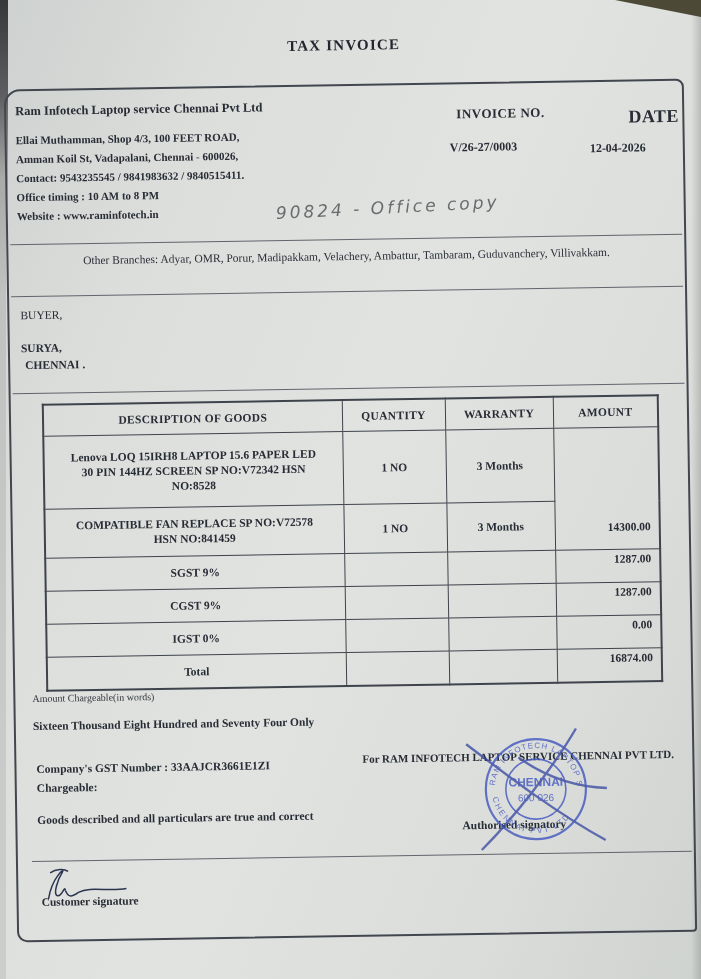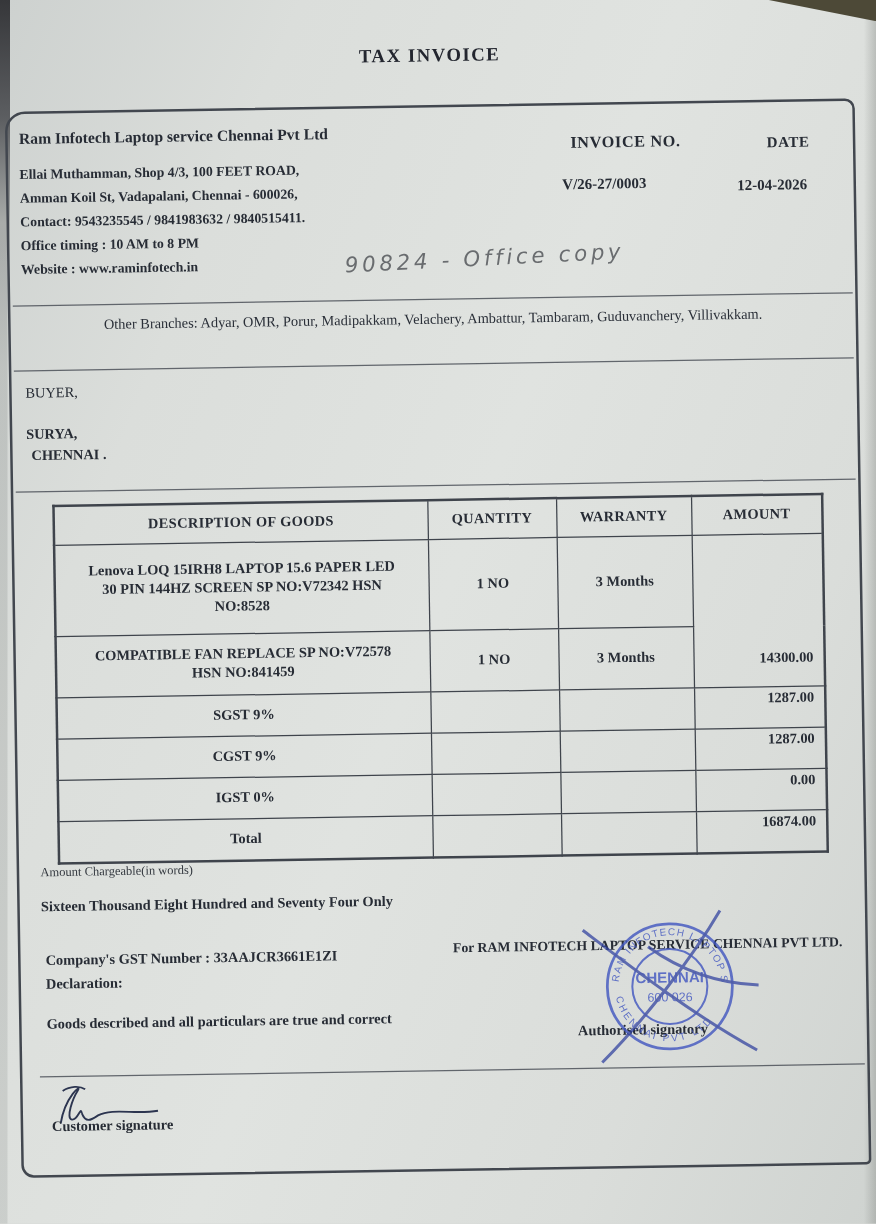--- a/index.html
+++ b/index.html
@@ -25,21 +25,21 @@
   .doc-title{position:absolute;top:37px;left:0;width:100%;text-align:center;
     font-size:15px;font-weight:bold;letter-spacing:1.2px;color:#23262f;}
 
   .inv-box{position:absolute;left:10px;top:84px;width:676px;height:849px;
     border:2px solid #42474f;border-radius:16px 8px 4px 10px;}
 
   .abs{position:absolute;}
   .company-name{left:9px;top:13px;font-size:12.5px;font-weight:bold;}
   .addr{left:9px;top:40px;font-size:11px;font-weight:bold;line-height:19px;width:340px;}
   .inv-no-label{left:450px;top:22px;font-size:13px;font-weight:bold;letter-spacing:.5px;}
-  .date-label{left:607px;top:25px;font-size:12px;font-weight:bold;letter-spacing:.5px;}
+  .date-label{left:622px;top:25px;font-size:18px;font-weight:bold;letter-spacing:.5px;}
   .inv-no-value{left:443px;top:56px;font-size:12px;font-weight:bold;}
   .date-value{left:583px;top:59px;font-size:12px;font-weight:bold;}
   .handwrite{left:268px;top:112px;font-size:17px;color:#55585c;
     font-family:"DejaVu Sans",sans-serif;font-style:italic;letter-spacing:3px;
     transform:rotate(-2deg);opacity:.85;}
 
   .hline{left:2px;right:2px;height:0;border-top:1.5px solid #4b5058;opacity:.85;}
   .hr1{top:153px;}
   .hr2{top:205px;}
   .hr3{top:302px;}
@@ -167,21 +167,21 @@
           <td></td>
           <td class="cell-amt cell-amt-top">16874.00</td>
         </tr>
       </tbody>
     </table>
 
     <div class="abs aw-label">Amount Chargeable(in words)</div>
     <div class="abs aw-text">Sixteen Thousand Eight Hundred and Seventy Four Only</div>
 
     <div class="abs gst-line">Company's GST Number : 33AAJCR3661E1ZI</div>
-    <div class="abs decl-label">Declaration:</div>
+    <div class="abs decl-label">Chargeable:</div>
     <div class="abs decl-text">Goods described and all particulars are true and correct</div>
 
     <div class="abs for-company">For RAM INFOTECH LAPTOP SERVICE CHENNAI PVT LTD.</div>
     <div class="abs auth-label">Authorised signatory</div>
 
     <svg class="abs stamp-wrap" viewBox="0 0 150 150">
       <g stroke="#4156c0" fill="none">
         <circle cx="77" cy="72" r="50" stroke-width="2.2"></circle>
         <circle cx="77" cy="72" r="30" stroke-width="1.6"></circle>
       </g>

